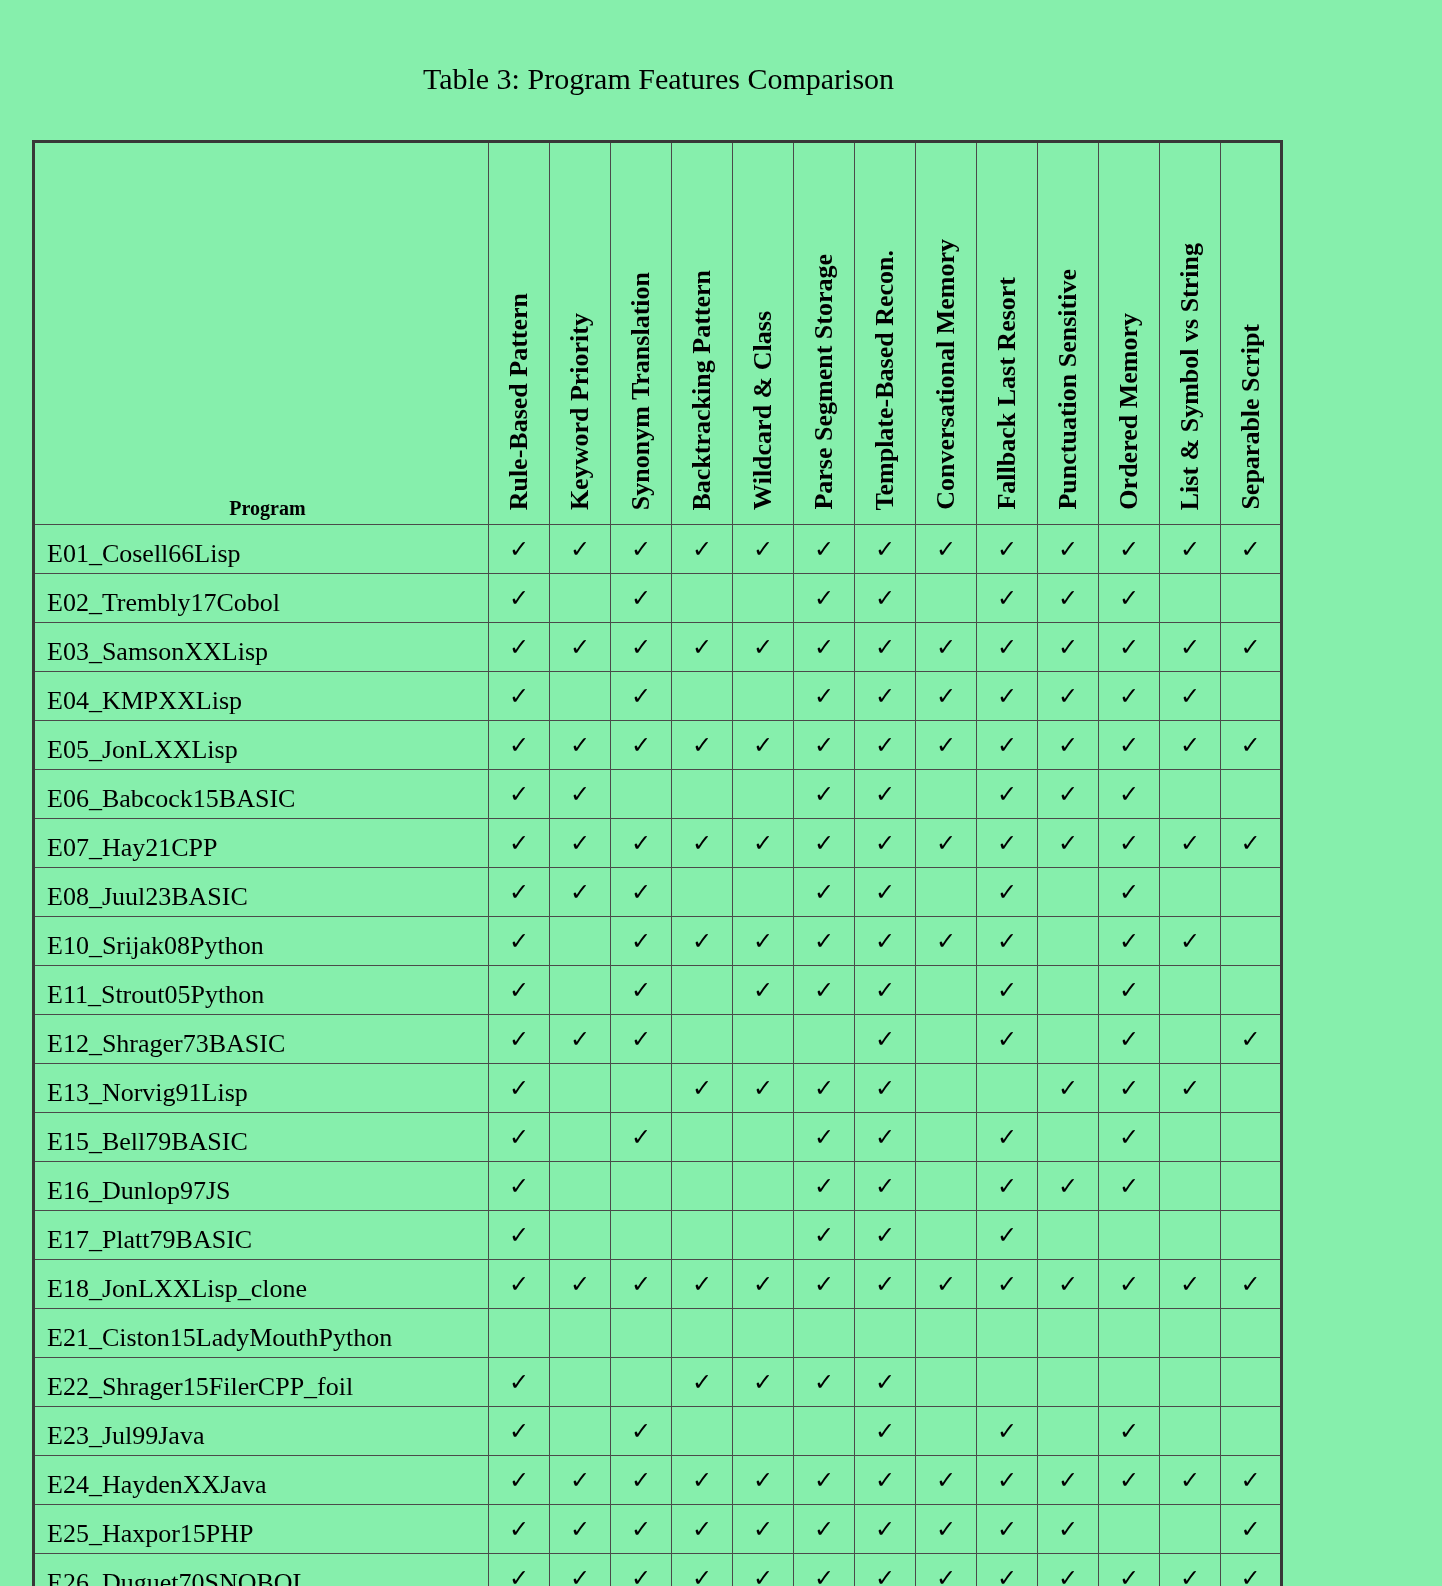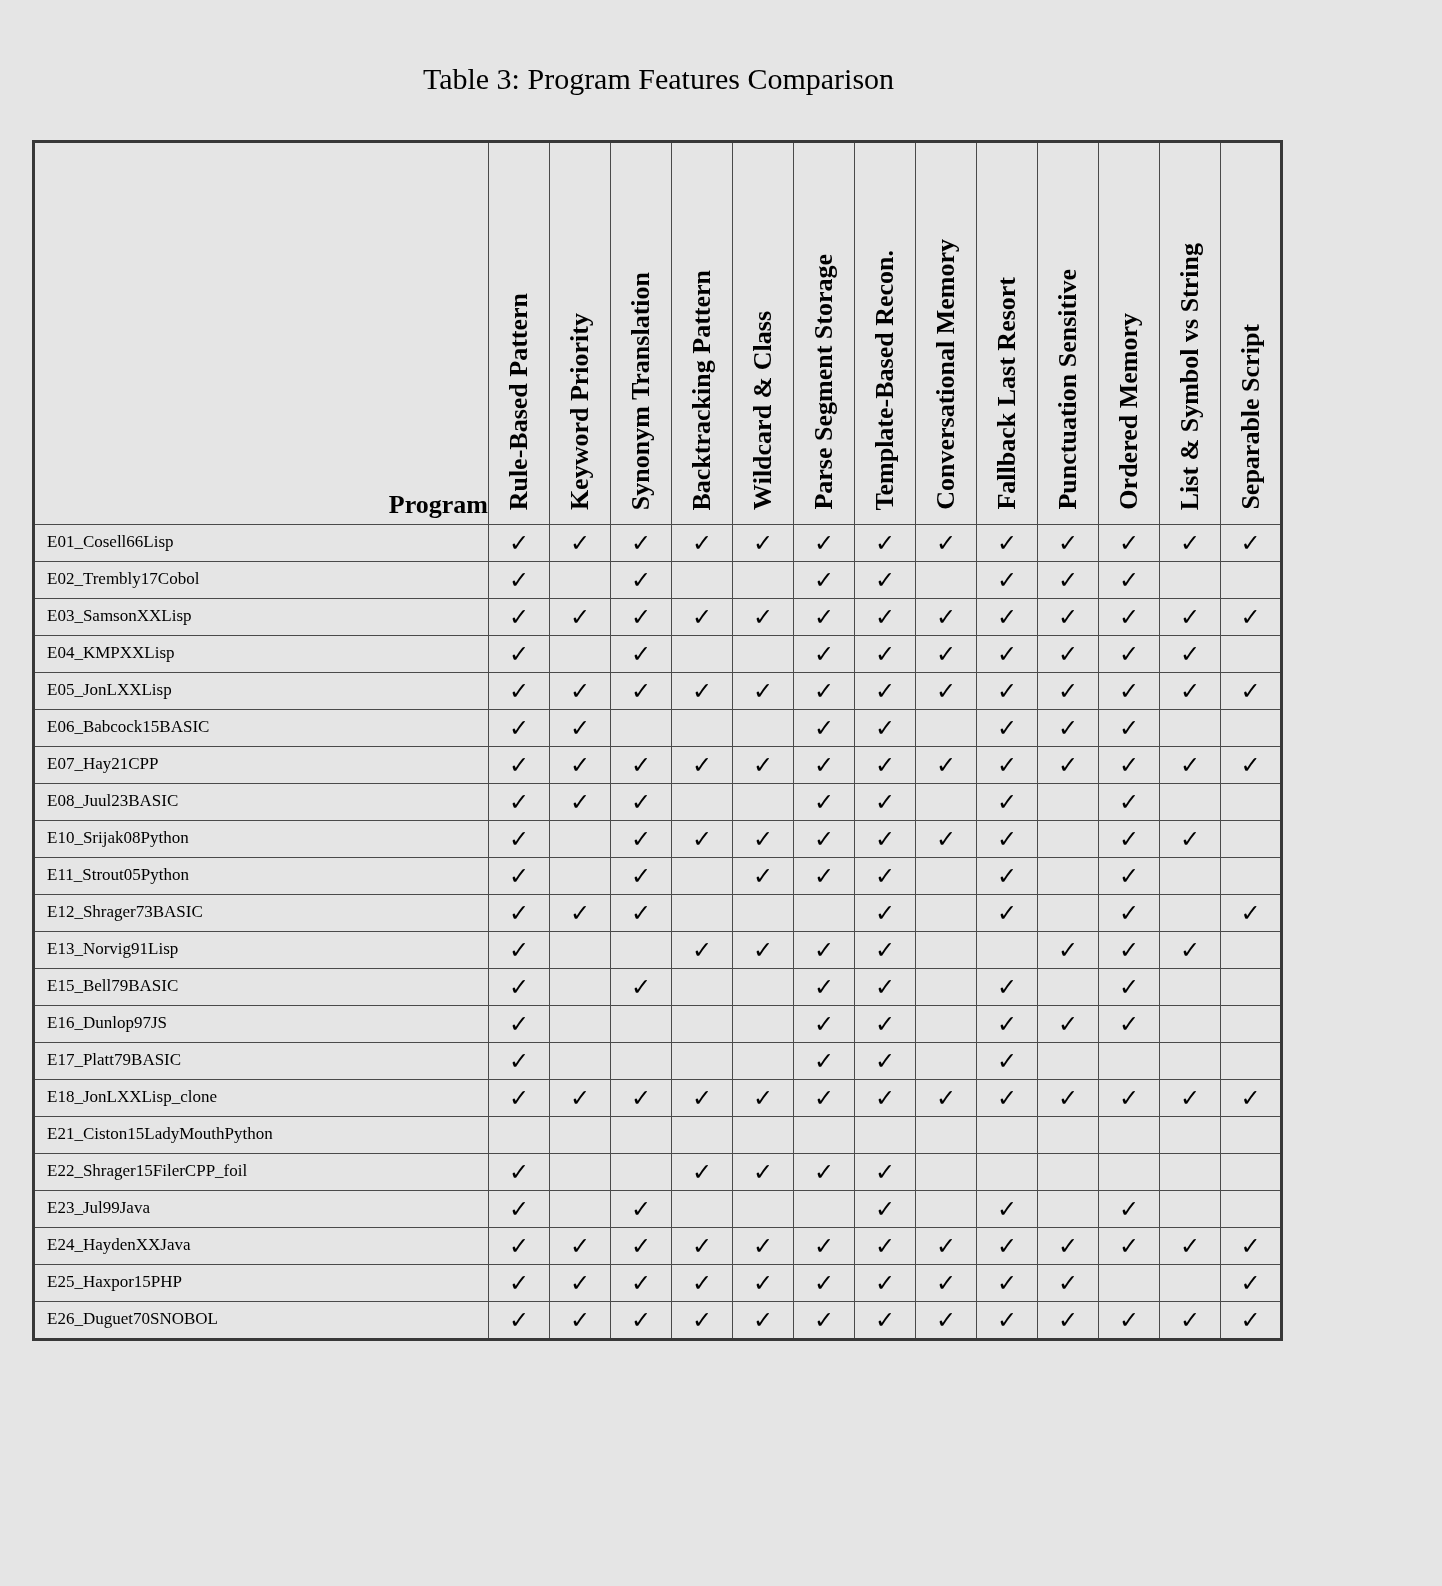--- a/index.html
+++ b/index.html
@@ -6,21 +6,21 @@
     margin: 0;
     padding: 0;
     background: #ffffff;
     color: #000000;
     font-family: "Liberation Serif", "DejaVu Serif", serif;
   }
   .page {
     position: relative;
     width: 1442px;
     height: 1586px;
-    background: #e5e5e5;
+    background: #86efac;
     overflow: hidden;
   }
   .caption {
     margin-top: 62px;
     width: 1253px;
     margin-left: 32px;
     text-align: center;
     font-size: 30px;
     color: #000000;
   }
@@ -45,30 +45,30 @@
     display: inline-block;
     writing-mode: vertical-rl;
     transform: rotate(180deg);
     white-space: nowrap;
     font-weight: bold;
     font-size: 26px;
     line-height: 1.05;
   }
   th.program-head {
     vertical-align: bottom;
-    text-align: right;
+    text-align: center;
     padding: 0 0 4px 12px;
     font-weight: bold;
-    font-size: 26px;
+    font-size: 20px;
   }
   td.program {
     height: 34px;
     text-align: left;
-    padding: 0 0 2px 12px;
-    font-size: 17px;
+    padding: 12px 0 2px 12px;
+    font-size: 26px;
     white-space: nowrap;
   }
   td.mark {
     height: 34px;
     text-align: center;
     vertical-align: middle;
     font-size: 24px;
     padding: 0;
     font-family: "Liberation Serif", "DejaVu Sans", serif;
   }

